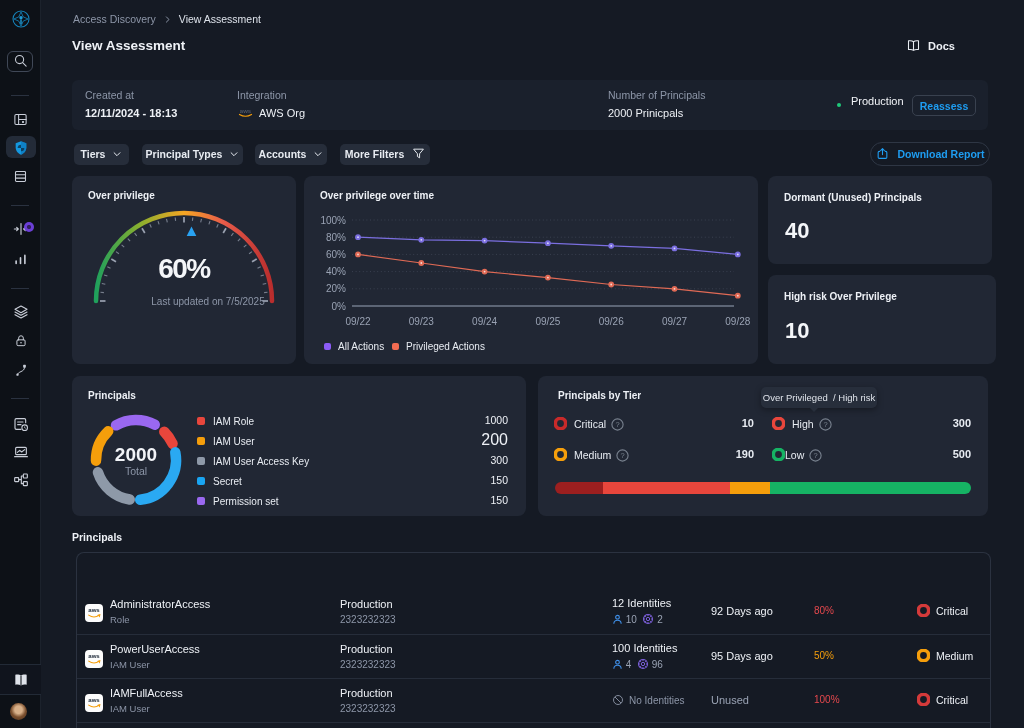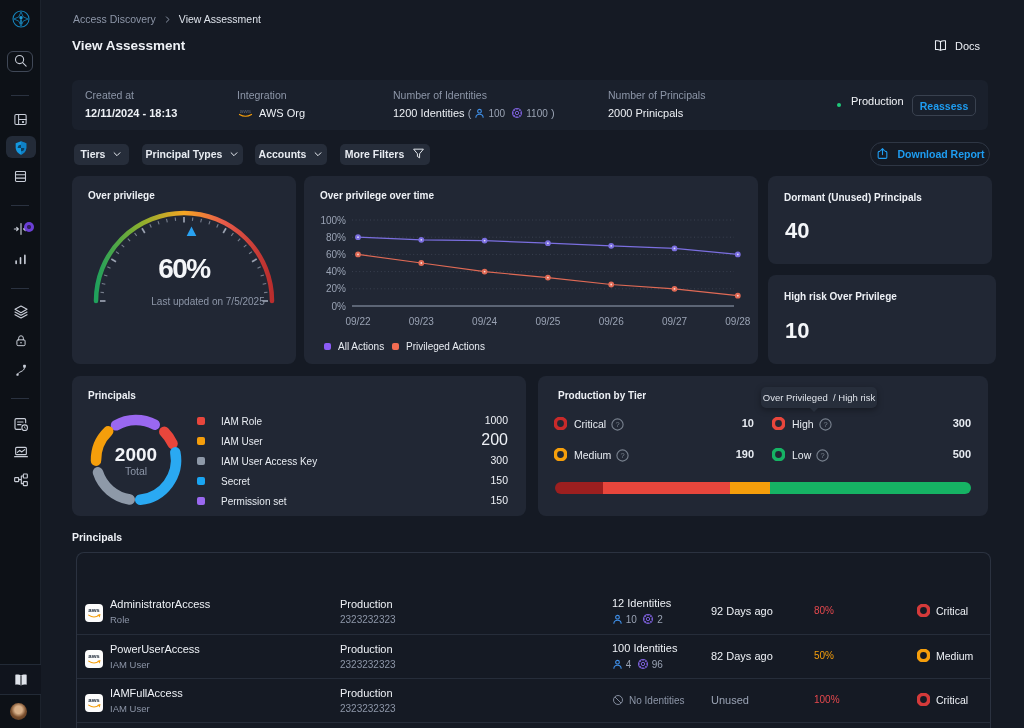--- a/index.html
+++ b/index.html
@@ -1,21 +1,21 @@
 <!DOCTYPE html>
 <html><head><meta charset="utf-8"><style>
 * { margin:0; padding:0; box-sizing:border-box; }
 body { width:1024px; height:728px; background:#151a24; font-family:"Liberation Sans", sans-serif; overflow:hidden; position:relative; }
 .card { position:absolute; background:#212734; border-radius:8px; }
 .ctitle { position:absolute; left:16px; top:14px; font-size:10px; font-weight:bold; color:#eef1f6; }
 .lbl { font-size:10.5px; color:#8d96a8; }
 .val { font-size:11px; color:#eef1f6; margin-top:6px; }
 .fbtn { position:absolute; top:144px; height:21px; background:#262d3a; border-radius:5px; color:#e8ecf2; font-size:10.5px; font-weight:bold; line-height:21px; text-align:center; }
 .th { position:absolute; top:0; font-size:10px; font-weight:bold; color:#99a2b4; letter-spacing:0.3px; line-height:36px; }
-.ring-lbl { font-size:10px; color:#e8ecf2; margin-left:16px; }
+.ring-lbl { font-size:10px; color:#e8ecf2; margin-left:8px; }
 </style></head>
 <body>
 <div style="position:absolute;left:0;top:0;width:41px;height:728px;background:#0d1117;border-right:1px solid #1c222c">
     <div style="position:absolute;left:0;top:9px;width:41px;text-align:center;line-height:0"><svg width="20" height="20" viewBox="0 0 24 24">
         <circle cx="12" cy="12" r="9.6" stroke="#1583ba" stroke-width="1.3" fill="none"></circle>
         <path d="M12 3.5 L14.6 9.4 L20.5 12 L14.6 14.6 L12 20.5 L9.4 14.6 L3.5 12 L9.4 9.4 Z" stroke="#1583ba" stroke-width="1.0" fill="none"></path>
         <circle cx="12" cy="10.5" r="2" fill="#1f9dd8"></circle>
         <path d="M12 12.5 v5.5" stroke="#1f9dd8" stroke-width="1.7"></path>
       </svg></div>
     <div style="position:absolute;left:7px;top:51px;width:26px;height:21px;border:1px solid #404857;border-radius:6px;text-align:center;line-height:21px"><svg width="15" height="15" viewBox="0 0 24 24">
@@ -88,46 +88,35 @@
         <path d="M12 5.5 C10 3.8 7 3.5 3.5 4 V19 C7 18.5 10 18.8 12 20.2 C14 18.8 17 18.5 20.5 19 V4 C17 3.5 14 3.8 12 5.5 Z" fill="#dfe3ea"></path>
         <path d="M12 5.5 V20.2" stroke="#0d1117" stroke-width="1.6"></path>
       </svg></div>
     <div style="position:absolute;left:10px;top:703px;width:17px;height:17px;border-radius:50%;background:radial-gradient(circle at 50% 40%, #d8b089 0 28%, #7a4f2e 55%, #4d2f1a 100%)"></div>
   </div>
 
 <div style="position:absolute;left:73px;top:13px;font-size:10.5px;color:#8d96a8">Access Discovery<svg width="9" height="9" viewBox="0 0 24 24" style="vertical-align:-0.5px;margin:0 7px">
       <path d="M9 5 L16 12 L9 19" stroke="#8d96a8" stroke-width="2.6" fill="none" stroke-linecap="round" stroke-linejoin="round"></path>
     </svg><span style="color:#dde2ea">View Assessment</span></div>
 <div style="position:absolute;left:72px;top:38px;font-size:13.5px;font-weight:bold;color:#eef1f6">View Assessment</div>
-<div style="position:absolute;left:933px;top:38px;font-size:11px;font-weight:normal;color:#eef1f6"><svg width="15" height="15" viewBox="0 0 24 24" style="vertical-align:-3px;margin-right:7px">
+<div style="position:absolute;left:906px;top:38px;font-size:11px;font-weight:bold;color:#eef1f6"><svg width="15" height="15" viewBox="0 0 24 24" style="vertical-align:-3px;margin-right:7px">
       <path d="M12 6 C10.3 4.4 7.4 4.1 4 4.5 V18.5 C7.4 18.1 10.3 18.4 12 19.8 C13.7 18.4 16.6 18.1 20 18.5 V4.5 C16.6 4.1 13.7 4.4 12 6 Z M12 6 V19.8" stroke="#e8ecf2" stroke-width="1.7" fill="none" stroke-linejoin="round"></path>
     </svg>Docs</div>
 
 <div style="position:absolute;left:72px;top:80px;width:916px;height:50px;background:#1a202c;border-radius:6px">
   <div style="position:absolute;left:13px;top:9px">
       <div class="lbl">Created at</div>
       <div class="val" style="font-weight:bold">12/11/2024 - 18:13</div>
     </div>
   <div style="position:absolute;left:165px;top:9px">
       <div class="lbl">Integration</div>
       <div class="val"><svg width="17" height="11" viewBox="0 0 34 22" style="vertical-align:-1px;margin-right:5px">
           <text x="17" y="11" text-anchor="middle" font-size="12" font-weight="bold" fill="#4d5565" font-family="Liberation Sans">aws</text>
           <path d="M5 15 q12 7 24 0" fill="none" stroke="#f59e0b" stroke-width="2.4" stroke-linecap="round"></path>
         </svg>AWS Org</div>
-    </div>
-  <div style="position:absolute;left:321px;top:9px">
-      <div class="lbl">Number of Identities</div>
-      <div class="val">1200 Identities <span style="color:#9aa3b4">(</span> <svg width="11" height="11" viewBox="0 0 24 24" style="vertical-align:-1.5px">
-          <circle cx="12" cy="7" r="4" fill="none" stroke="#3f8fe8" stroke-width="2.4"></circle>
-          <path d="M4 21 c0-5 3.5-7.5 8-7.5 s8 2.5 8 7.5" fill="none" stroke="#3f8fe8" stroke-width="2.4"></path>
-        </svg> <span style="color:#9aa3b4;font-size:10px">100</span>&nbsp; <svg width="12" height="12" viewBox="0 0 24 24" style="vertical-align:-2px">
-          <circle cx="12" cy="12" r="9" fill="none" stroke="#7b5fd8" stroke-width="2.2"></circle>
-          <circle cx="12" cy="12" r="3.4" fill="none" stroke="#7b5fd8" stroke-width="2"></circle>
-          <path d="M12 3v3 M12 18v3 M3 12h3 M18 12h3 M5.5 5.5l2.2 2.2 M18.5 5.5l-2.2 2.2 M5.5 18.5l2.2-2.2 M18.5 18.5l-2.2-2.2" stroke="#7b5fd8" stroke-width="2"></path>
-        </svg> <span style="color:#9aa3b4;font-size:10px">1100</span> <span style="color:#9aa3b4">)</span></div>
     </div>
   <div style="position:absolute;left:536px;top:9px">
       <div class="lbl">Number of Principals</div>
       <div class="val">2000 Prinicpals</div>
     </div>
   <div style="position:absolute;left:765px;top:23px;width:4px;height:4px;border-radius:50%;background:#1ec97a"></div>
   <div style="position:absolute;left:779px;top:15px;font-size:11px;color:#f2f4f8">Production</div>
   <div style="position:absolute;left:840px;top:15px;width:64px;height:21px;border:1px solid #39414f;border-radius:5px;text-align:center;line-height:20px;font-size:10.5px;font-weight:bold;color:#1e9df2">Reassess</div>
 </div>
 
@@ -278,42 +267,42 @@
   <div style="position:absolute;left:125px;top:34px;width:311px">
     <div style="height:20px;line-height:20px"><span style="display:inline-block;width:8px;height:8px;border-radius:2px;background:#e8463c"></span><span class="ring-lbl">IAM Role</span><span style="float:right;color:#eef1f6;font-size:10.5px">1000</span></div>
     <div style="height:20px;line-height:20px"><span style="display:inline-block;width:8px;height:8px;border-radius:2px;background:#f59e0b"></span><span class="ring-lbl">IAM User</span><span style="float:right;color:#eef1f6;font-size:16px">200</span></div>
     <div style="height:20px;line-height:20px"><span style="display:inline-block;width:8px;height:8px;border-radius:2px;background:#8e99a8"></span><span class="ring-lbl">IAM User Access Key</span><span style="float:right;color:#eef1f6;font-size:10.5px">300</span></div>
     <div style="height:20px;line-height:20px"><span style="display:inline-block;width:8px;height:8px;border-radius:2px;background:#19a5f2"></span><span class="ring-lbl">Secret</span><span style="float:right;color:#eef1f6;font-size:10.5px">150</span></div>
     <div style="height:20px;line-height:20px"><span style="display:inline-block;width:8px;height:8px;border-radius:2px;background:#9a68f0"></span><span class="ring-lbl">Permission set</span><span style="float:right;color:#eef1f6;font-size:10.5px">150</span></div>
   </div>
 </div>
 
 <div class="card" style="left:538px;top:376px;width:450px;height:140px">
-  <div class="ctitle" style="left:20px">Production by Tier</div>
+  <div class="ctitle" style="left:20px">Principals by Tier</div>
   <div style="position:absolute;left:16px;top:41px;width:200px;font-size:10.5px;color:#e8ecf2"><svg width="13" height="13" viewBox="0 0 13 13" style="vertical-align:-2px">
         <circle cx="6.5" cy="6.5" r="5.2" fill="none" stroke="#c92a2a" stroke-width="3.6"></circle>
       </svg><span style="margin-left:7px">Critical</span><svg width="13" height="13" viewBox="0 0 13 13" style="vertical-align:-2.5px;margin-left:5px">
         <circle cx="6.5" cy="6.5" r="5.6" fill="none" stroke="#79828f" stroke-width="1.1"></circle>
         <text x="6.5" y="9.3" text-anchor="middle" font-size="7.5" fill="#79828f" font-family="Liberation Sans">?</text>
       </svg><span style="float:right;font-size:11px;font-weight:bold">10</span></div>
   <div style="position:absolute;left:234px;top:41px;width:199px;font-size:10.5px;color:#e8ecf2"><svg width="13" height="13" viewBox="0 0 13 13" style="vertical-align:-2px">
         <circle cx="6.5" cy="6.5" r="5.2" fill="none" stroke="#e8463c" stroke-width="3.6"></circle>
       </svg><span style="margin-left:7px">High</span><svg width="13" height="13" viewBox="0 0 13 13" style="vertical-align:-2.5px;margin-left:5px">
         <circle cx="6.5" cy="6.5" r="5.6" fill="none" stroke="#79828f" stroke-width="1.1"></circle>
         <text x="6.5" y="9.3" text-anchor="middle" font-size="7.5" fill="#79828f" font-family="Liberation Sans">?</text>
       </svg><span style="float:right;font-size:11px;font-weight:bold">300</span></div>
   <div style="position:absolute;left:16px;top:72px;width:200px;font-size:10.5px;color:#e8ecf2"><svg width="13" height="13" viewBox="0 0 13 13" style="vertical-align:-2px">
         <circle cx="6.5" cy="6.5" r="5.2" fill="none" stroke="#f59e0b" stroke-width="3.6"></circle>
       </svg><span style="margin-left:7px">Medium</span><svg width="13" height="13" viewBox="0 0 13 13" style="vertical-align:-2.5px;margin-left:5px">
         <circle cx="6.5" cy="6.5" r="5.6" fill="none" stroke="#79828f" stroke-width="1.1"></circle>
         <text x="6.5" y="9.3" text-anchor="middle" font-size="7.5" fill="#79828f" font-family="Liberation Sans">?</text>
       </svg><span style="float:right;font-size:11px;font-weight:bold">190</span></div>
   <div style="position:absolute;left:234px;top:72px;width:199px;font-size:10.5px;color:#e8ecf2"><svg width="13" height="13" viewBox="0 0 13 13" style="vertical-align:-2px">
         <circle cx="6.5" cy="6.5" r="5.2" fill="none" stroke="#16b364" stroke-width="3.6"></circle>
-      </svg><span style="margin-left:7px">Low</span><svg width="13" height="13" viewBox="0 0 13 13" style="vertical-align:-2.5px;margin-left:5px">
+      </svg><span style="">Low</span><svg width="13" height="13" viewBox="0 0 13 13" style="vertical-align:-2.5px;margin-left:5px">
         <circle cx="6.5" cy="6.5" r="5.6" fill="none" stroke="#79828f" stroke-width="1.1"></circle>
         <text x="6.5" y="9.3" text-anchor="middle" font-size="7.5" fill="#79828f" font-family="Liberation Sans">?</text>
       </svg><span style="float:right;font-size:11px;font-weight:bold">500</span></div>
   <div style="position:absolute;left:17px;top:106px;width:416px;height:12px;border-radius:6px;overflow:hidden;display:flex">
 <div style="width:48px;background:#9c1f1f"></div>
       <div style="width:127px;background:#e8463c"></div>
 <div style="width:40px;background:#f59e0b"></div>
       <div style="flex:1;background:#16b364"></div>
     </div>
 </div>
@@ -361,21 +350,21 @@
     <div style="position:absolute;left:263px;top:24px;font-size:10px;color:#8d96a8">2323232323</div>
     <div style="position:absolute;left:535px;top:7px;font-size:11px;color:#eef1f6">100 Identities</div>
     <div style="position:absolute;left:535px;top:23px;font-size:10px;color:#9aa3b4"><svg width="11" height="11" viewBox="0 0 24 24" style="vertical-align:-1.5px">
           <circle cx="12" cy="7" r="4" fill="none" stroke="#3f8fe8" stroke-width="2.4"></circle>
           <path d="M4 21 c0-5 3.5-7.5 8-7.5 s8 2.5 8 7.5" fill="none" stroke="#3f8fe8" stroke-width="2.4"></path>
         </svg> 4 &nbsp;<svg width="12" height="12" viewBox="0 0 24 24" style="vertical-align:-2px">
           <circle cx="12" cy="12" r="9" fill="none" stroke="#7b5fd8" stroke-width="2.2"></circle>
           <circle cx="12" cy="12" r="3.4" fill="none" stroke="#7b5fd8" stroke-width="2"></circle>
           <path d="M12 3v3 M12 18v3 M3 12h3 M18 12h3 M5.5 5.5l2.2 2.2 M18.5 5.5l-2.2 2.2 M5.5 18.5l2.2-2.2 M18.5 18.5l-2.2-2.2" stroke="#7b5fd8" stroke-width="2"></path>
         </svg> 96</div>
-    <div style="position:absolute;left:634px;top:15px;font-size:11px;color:#eef1f6">82 Days ago</div>
+    <div style="position:absolute;left:634px;top:15px;font-size:11px;color:#eef1f6">95 Days ago</div>
     <div style="position:absolute;left:737px;top:15px;font-size:10px;color:#f59e0b">50%</div>
     <div style="position:absolute;left:840px;top:14px;font-size:10.5px;color:#eef1f6"><svg width="13" height="13" viewBox="0 0 13 13" style="vertical-align:-2px">
           <circle cx="6.5" cy="6.5" r="5.2" fill="none" stroke="#f59e0b" stroke-width="3.6"></circle>
         </svg><span style="margin-left:6px">Medium</span></div>
   </div>
 
   <div style="position:absolute;left:0;top:126px;width:100%;height:44px;border-bottom:1px solid #262d3a">
     <div style="position:absolute;left:8px;top:15px;width:18px;height:18px;background:#fdfdfd;border-radius:4px;"><svg width="18" height="18" viewBox="0 0 34 34">
           <text x="17" y="16" text-anchor="middle" font-size="11.5" font-weight="bold" fill="#232f3e" font-family="Liberation Sans">aws</text>
           <path d="M7 21 q10 7 20 0" fill="none" stroke="#f59e0b" stroke-width="2.2" stroke-linecap="round"></path>

